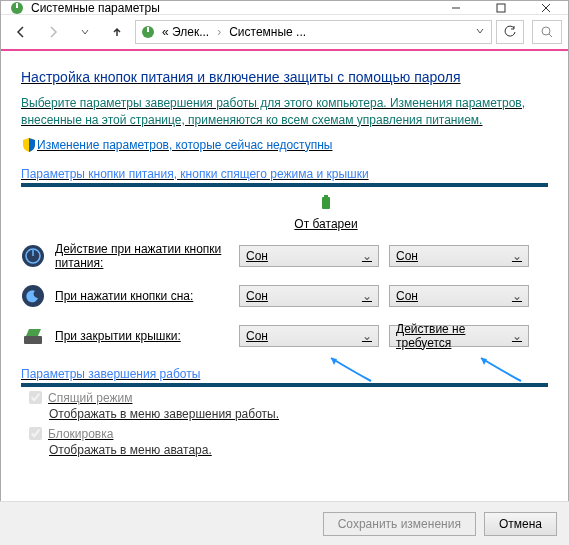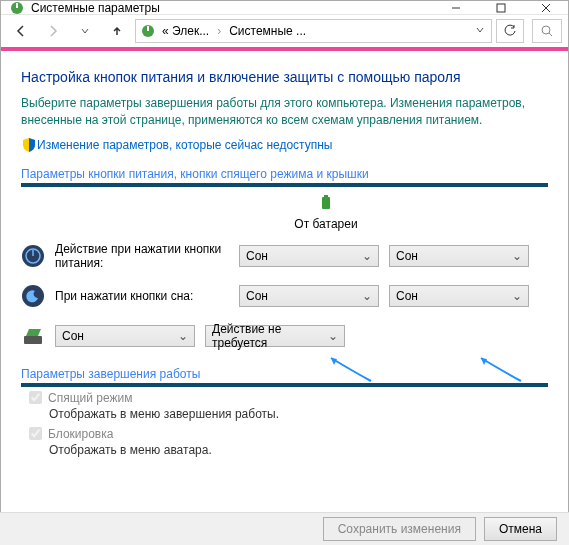--- a/index.html
+++ b/index.html
@@ -2,51 +2,51 @@
 <html><head>
 <meta charset="utf-8">
 <style>
 * { box-sizing: border-box; margin: 0; padding: 0; font-family: 'Segoe UI', Tahoma, sans-serif; font-size: 12px; }
 body { background: #fff; width: 569px; height: 545px; overflow: hidden; border: 1px solid #aaa; }
 .titlebar { display: flex; align-items: center; height: 14px; padding: 0 0 0 8px; border-bottom: 1px solid #e5e5e5; }
 .titlebar .app-icon { width: 16px; height: 16px; margin-right: 6px; }
 .titlebar .title { flex: 1; }
 .win-controls { display: flex; }
 .win-btn { width: 45px; height: 30px; display: flex; align-items: center; justify-content: center; color: #333; }
-.navbar { display: flex; align-items: center; height: 36px; padding: 0 6px; border-bottom: 4px solid #ec4899; gap: 4px; }
+.navbar { display: flex; align-items: center; height: 36px; padding: 0 6px; border-bottom: 2px solid #ec4899; gap: 4px; }
 .nav-arrow { width: 28px; height: 28px; display: flex; align-items: center; justify-content: center; color: #555; }
 .nav-arrow.disabled { color: #bbb; }
 .breadcrumb { flex: 1; display: flex; align-items: center; height: 24px; border: 1px solid #ccc; padding: 0 4px; gap: 4px; }
 .bc-icon { width: 16px; height: 16px; }
 .bc-sep { color: #999; padding: 0 2px; }
 .bc-item { padding: 0 2px; white-space: nowrap; }
 .refresh-btn, .search-box { height: 24px; border: 1px solid #ccc; display: flex; align-items: center; justify-content: center; }
 .refresh-btn { width: 28px; }
 .search-box { width: 30px; margin-left: 4px; }
-.content { padding: 18px 20px 8px 20px; }
+.content { padding: 18px 20px 8px 20px; text-decoration: underline; }
 h1 { color: #003399; font-size: 14px; font-weight: normal; margin-bottom: 10px; }
 .desc { color: #0f766e; margin-bottom: 8px; line-height: 1.4; }
 .link-row { display: flex; align-items: center; margin-bottom: 14px; }
 .shield-icon { width: 16px; height: 16px; }
 .link { color: #0066cc; }
 .section-title { color: #3b82f6; border-bottom: 4px solid #0c4a6e; padding-bottom: 2px; margin-bottom: 0; }
 .col-headers { display: flex; margin: 6px 0 10px 230px; }
 .col-header { display: flex; align-items: center; gap: 6px; width: 150px; flex-direction: column; }
 .battery-icon, .plug-icon { width: 18px; height: 18px; }
 .setting-row { display: flex; align-items: center; margin-bottom: 10px; min-height: 30px; }
 .setting-icon { width: 24px; height: 24px; margin-right: 10px; }
 .setting-label { width: 184px; padding-right: 6px; }
 .dropdown { width: 140px; height: 22px; border: 1px solid #adadad; background: linear-gradient(#f0f0f0,#e5e5e5); display: flex; align-items: center; padding: 0 6px; margin-right: 10px; position: relative; }
 .dropdown .chev { margin-left: auto; color: #555; }
 .cb-row { display: flex; align-items: center; gap: 6px; margin: 4px 0 0 8px; }
 .cb-sub { margin: 2px 0 6px 28px; color: #333; }
 input[type=checkbox] { width: 13px; height: 13px; accent-color: #888; }
 input[type=checkbox]:disabled { opacity: 0.7; }
 .cb-label.disabled { color: #888; }
-.footer { position: absolute; bottom: 0; left: 0; right: 0; height: 33px; border-top: 1px solid #ddd; background: #f0f0f0; display: flex; align-items: center; justify-content: flex-end; padding: 0 12px; gap: 8px; }
+.footer { position: absolute; bottom: 0; left: 0; right: 0; height: 44px; border-top: 1px solid #ddd; background: #f0f0f0; display: flex; align-items: center; justify-content: flex-end; padding: 0 12px; gap: 8px; }
 .btn { height: 24px; padding: 0 14px; border: 1px solid #adadad; background: linear-gradient(#f5f5f5,#e1e1e1); display: flex; align-items: center; }
 .btn.disabled { color: #888; background: #eee; }
 .arrows { position: relative; height: 0; }
 .arrow-svg { position: absolute; pointer-events: none; }
 </style>
 </head>
 <body>
 
 <div class="titlebar">
   <span class="app-icon">
@@ -176,20 +176,21 @@
         <span>Сон</span>
         <span class="chev">⌄</span>
       </div>
   </div>
 
   <div class="setting-row">
     <span class="setting-icon"><svg viewBox="0 0 24 24">
           <rect x="3" y="12" width="18" height="8" rx="1" fill="#555"></rect>
           <path d="M5 12 L8 5 L20 5 L17 12 Z" fill="#4a9e4a"></path>
         </svg></span>
+    <span class="setting-label">При закрытии крышки:</span>
     <div class="dropdown">
         <span>Сон</span>
         <span class="chev">⌄</span>
       </div>
     <div class="dropdown">
         <span>Действие не требуется</span>
         <span class="chev">⌄</span>
       </div>
   </div>
 

